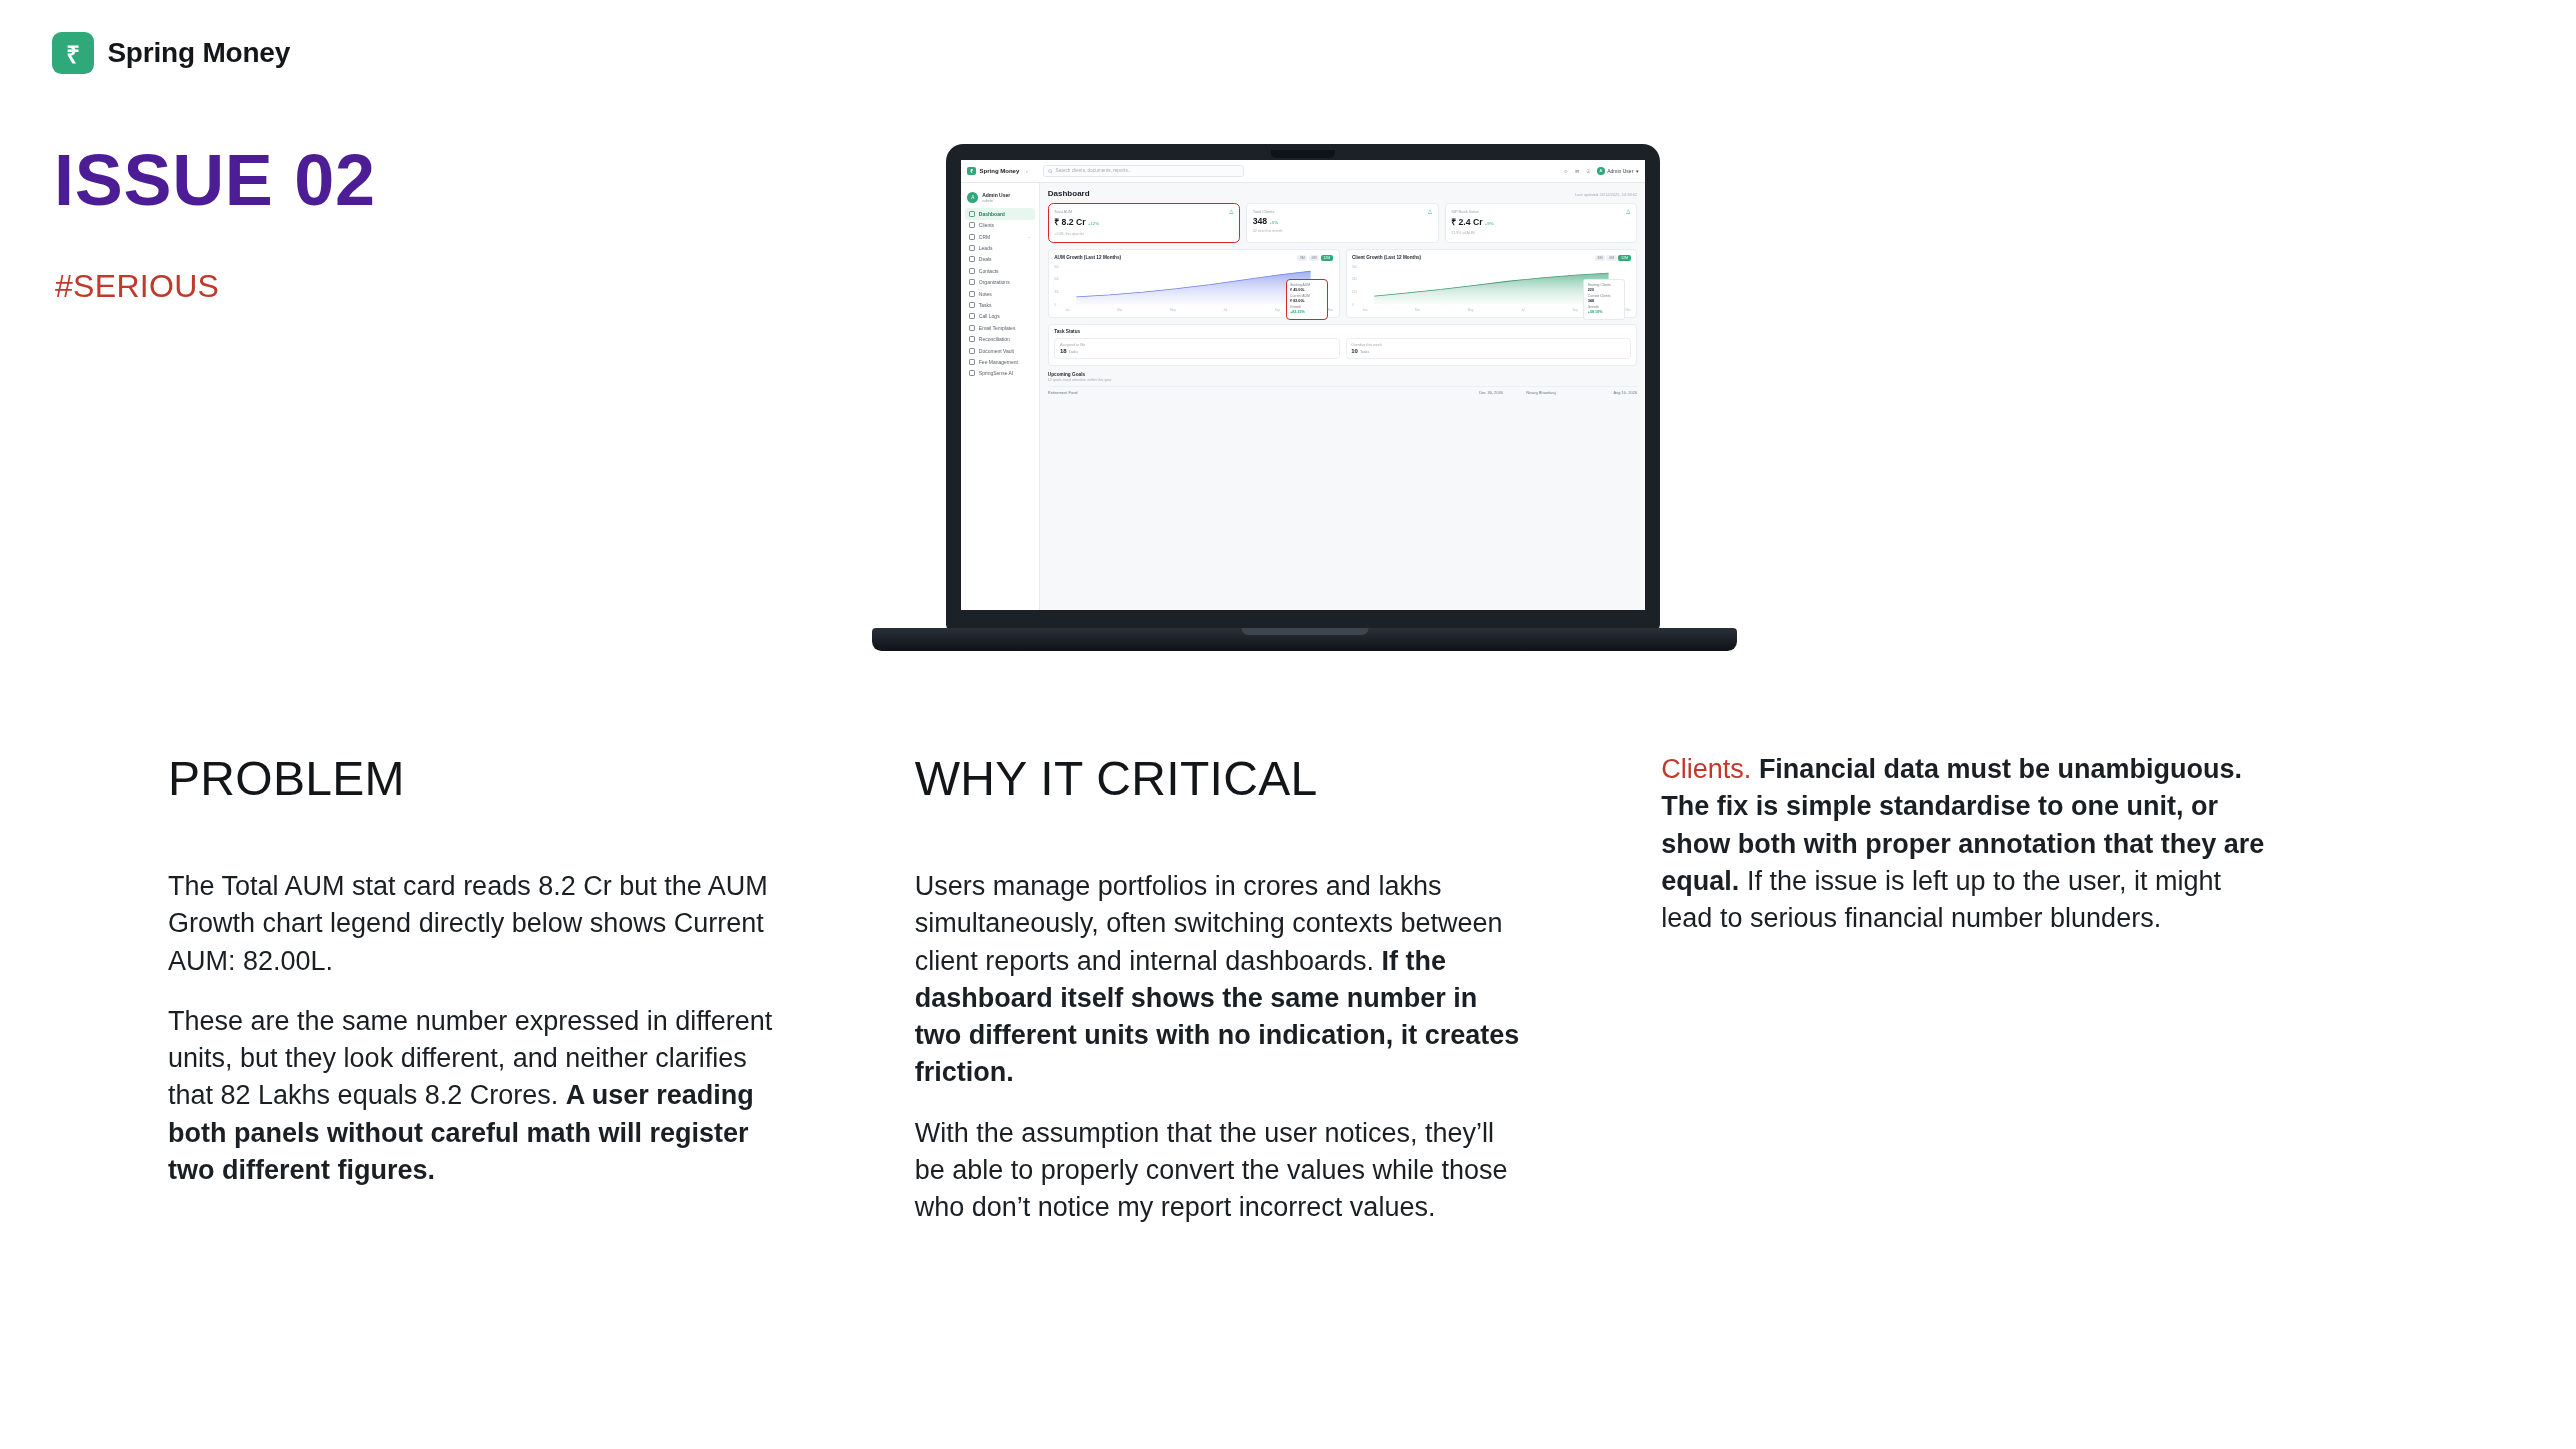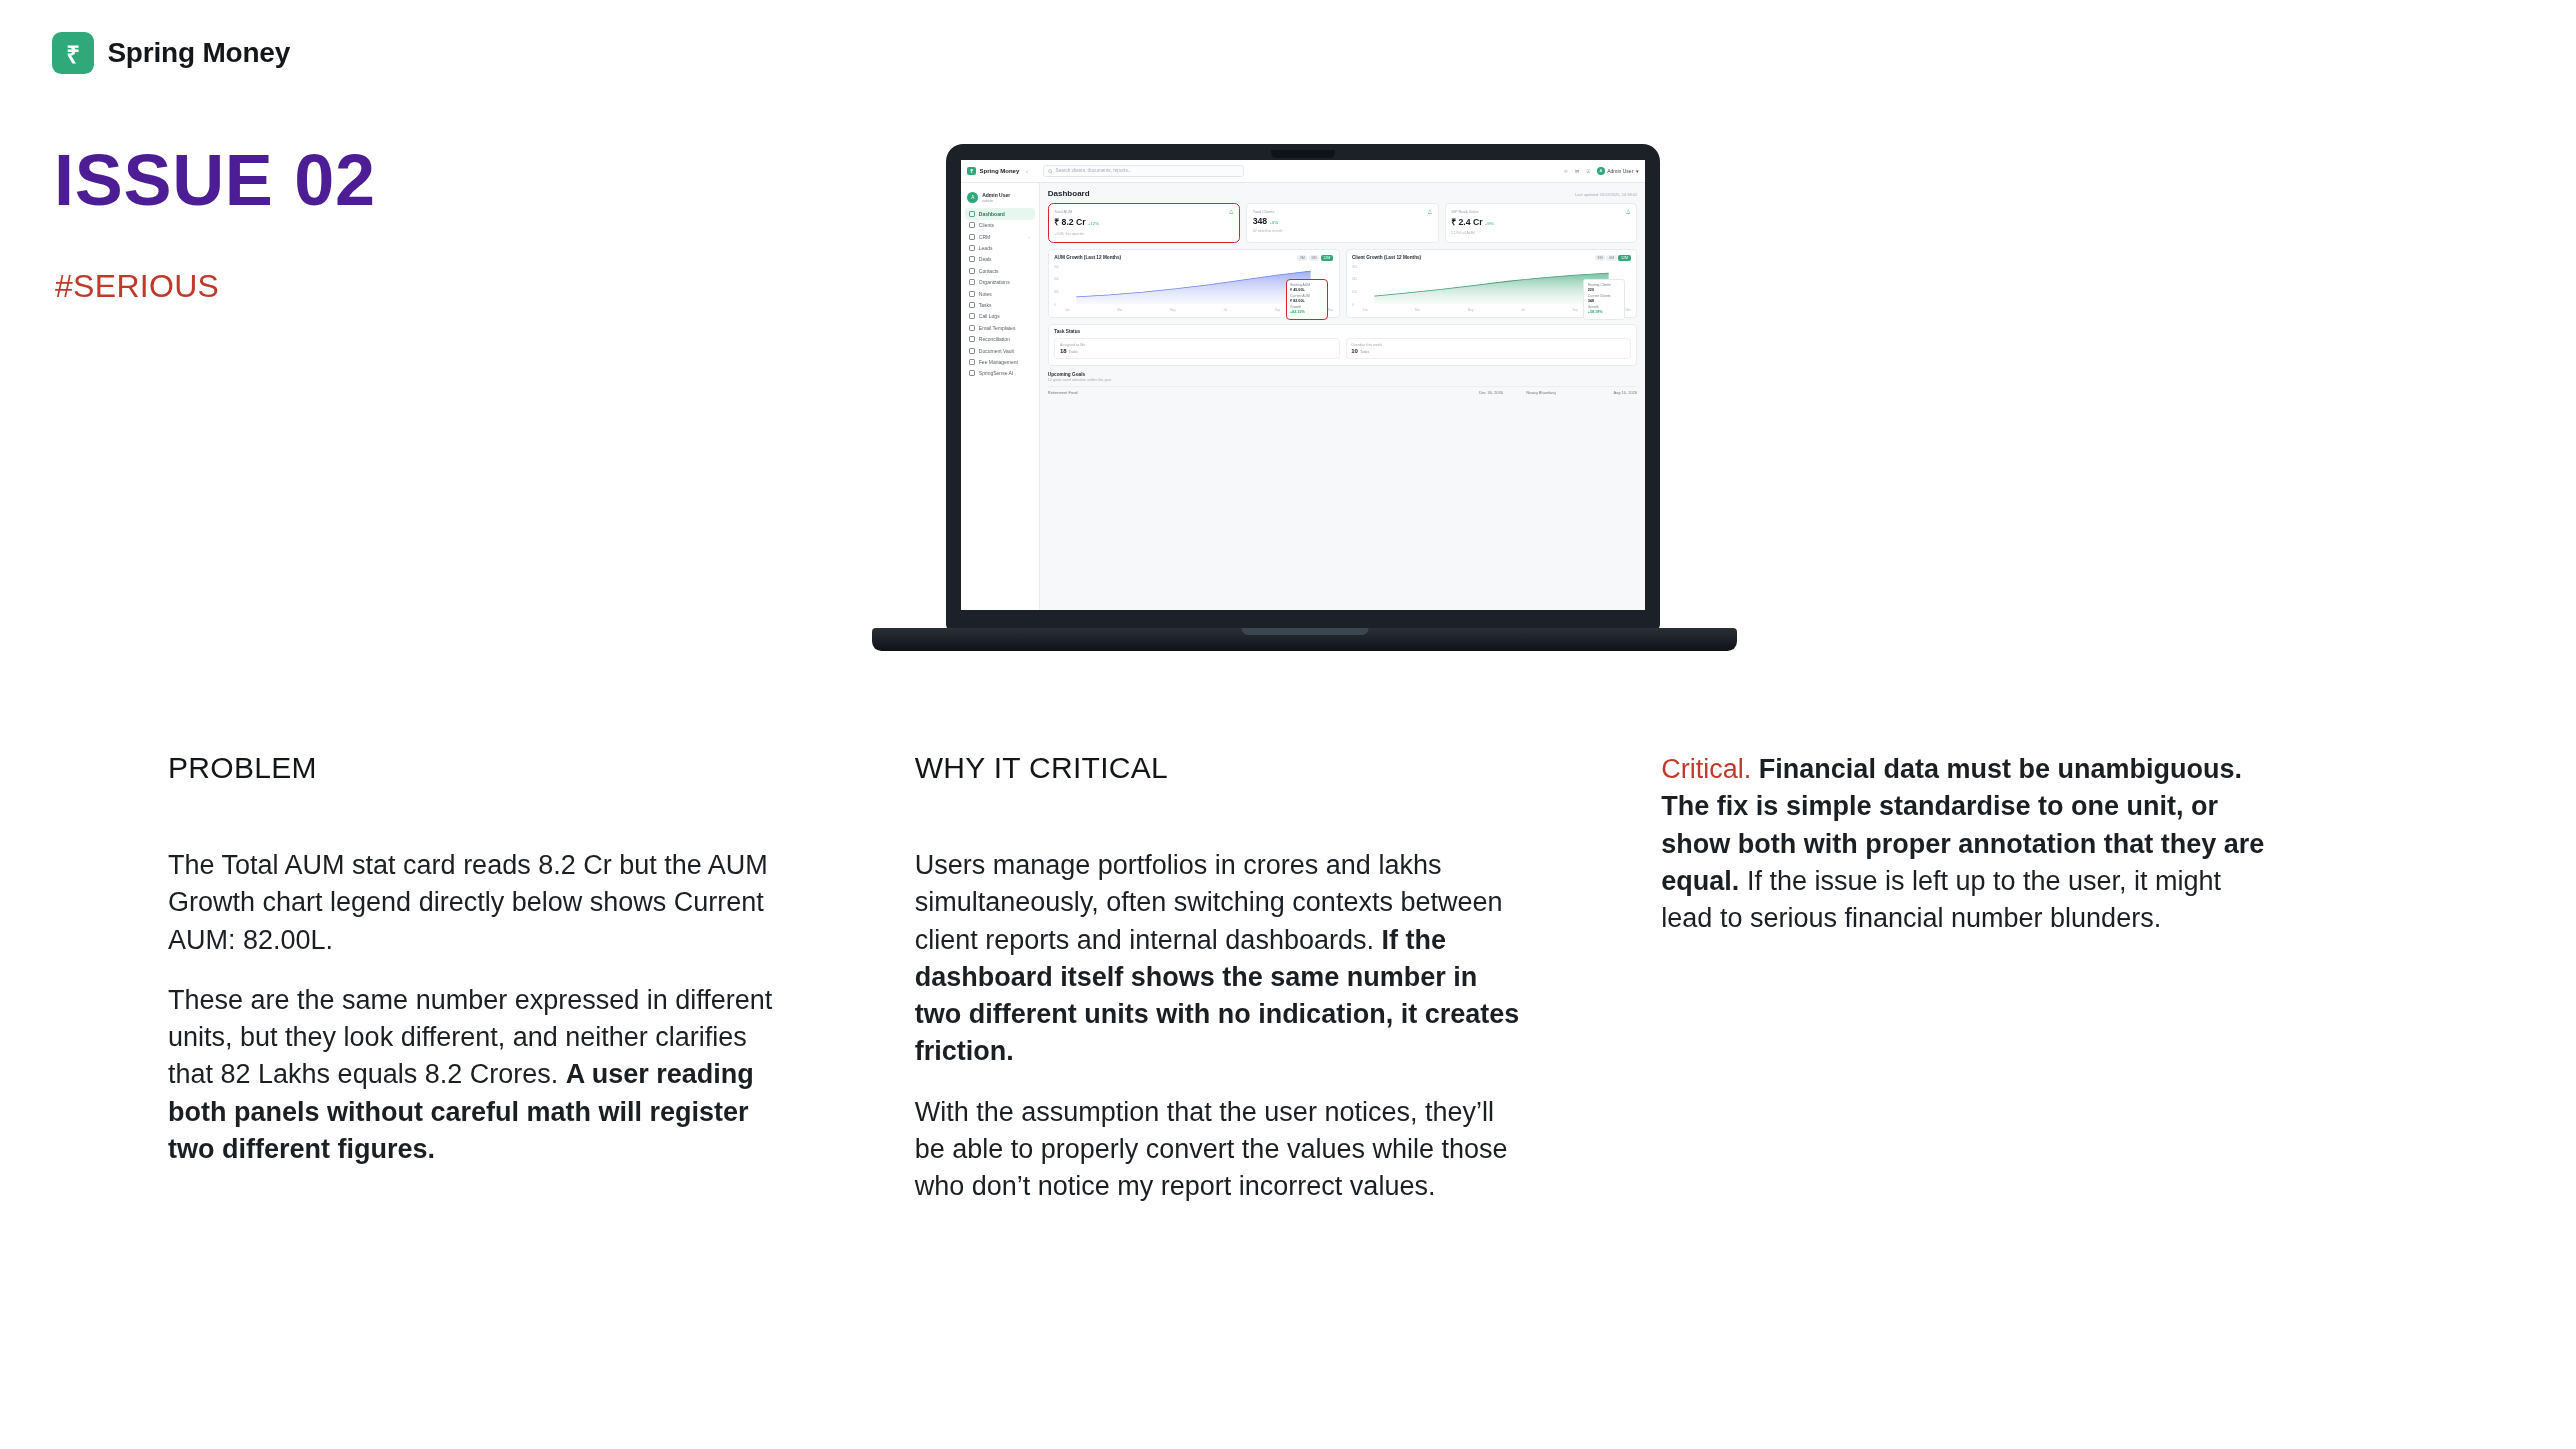--- a/index.html
+++ b/index.html
@@ -353,21 +353,21 @@
   .cols {
     position: absolute;
     left: 0; top: 751px;
     width: 2576px;
     display: flex;
     padding: 0 168px 0 168px;
     gap: 0;
   }
   .col { width: 802px; padding-right: 131px; }
   .col-head {
-    font-size: 30px;
+    font-size: 48px;
     color: #121619;
     letter-spacing: 0.3px;
     margin-bottom: 62px;
   }
   .col-body {
     font-size: 27px;
     line-height: 1.38;
     color: #1a1f24;
   }
   .col-body p { margin-bottom: 23px; }
@@ -668,19 +668,19 @@
     <div class="col">
       <div class="col-head">WHY IT CRITICAL</div>
       <div class="col-body">
         <p><span>Users manage portfolios in crores and lakhs simultaneously, often switching contexts between client reports and internal dashboards. </span><b>If the dashboard itself shows the same number in two different units with no indication, it creates friction.</b></p>
         <p><span>With the assumption that the user notices, they’ll be able to properly convert the values while those who don’t notice my report incorrect values.</span></p>
       </div>
     </div>
 
     <div class="col">
       <div class="col-body">
-        <p><span class="crit">Critical.</span><b> Financial data must be unambiguous. The fix is simple standardise to one unit, or show both with proper annotation that they are equal.</b><span> If the issue is left up to the user, it might lead to serious financial number blunders.</span></p>
+        <p><span class="crit">Clients.</span><b> Financial data must be unambiguous. The fix is simple standardise to one unit, or show both with proper annotation that they are equal.</b><span> If the issue is left up to the user, it might lead to serious financial number blunders.</span></p>
       </div>
     </div>
 
   </div>
 </div>
 
 
 </body></html>

